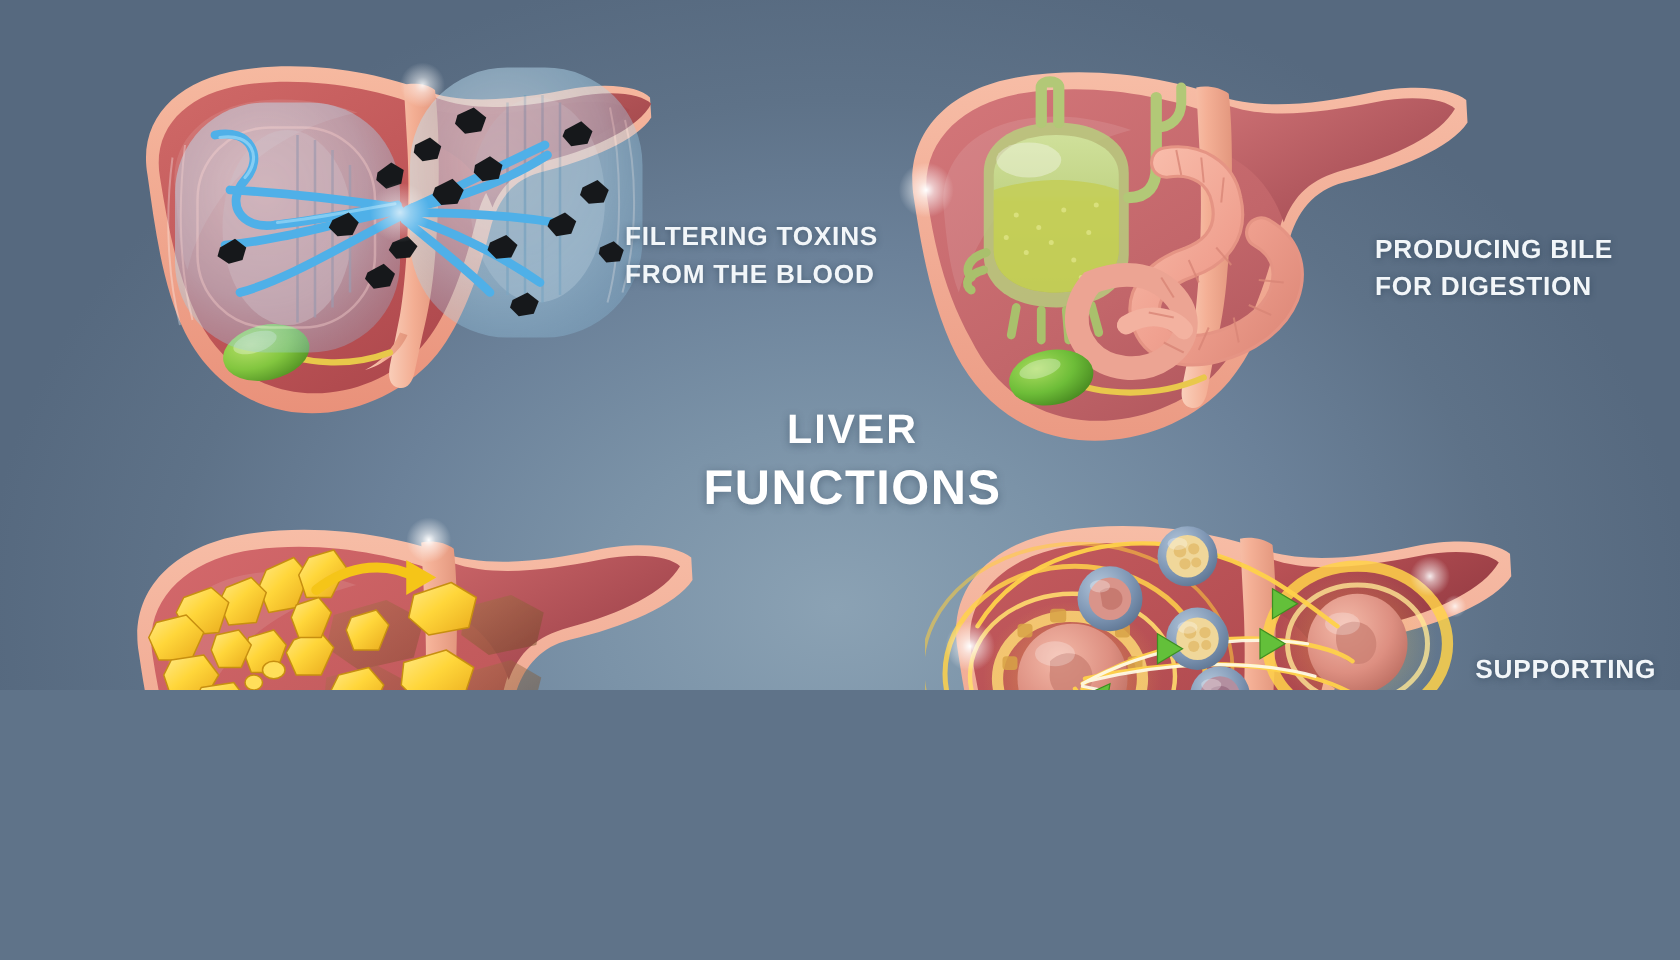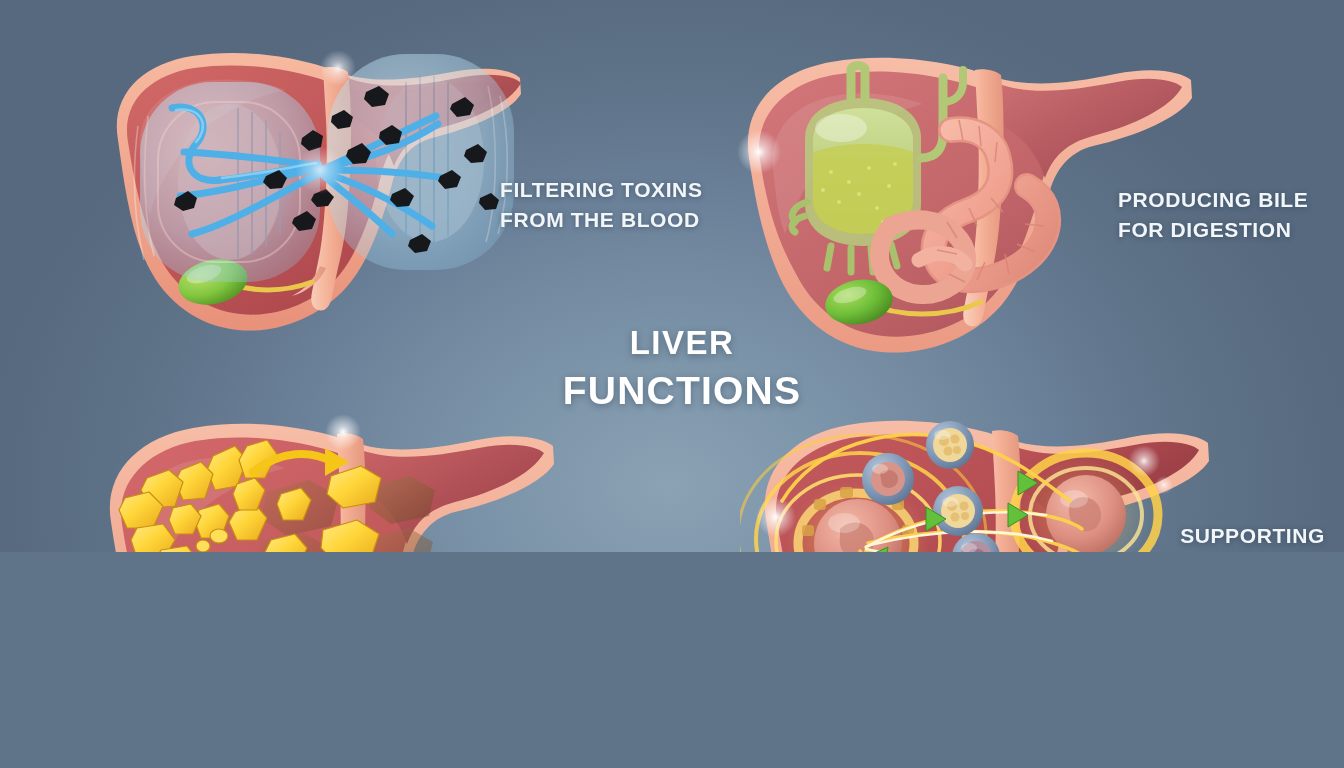--- a/index.html
+++ b/index.html
@@ -180,21 +180,21 @@
       </g>
 
       <circle cx="240" cy="150" r="24" fill="url(#glow1)" opacity=".7"></circle>
       <circle cx="258" cy="48" r="18" fill="url(#glow1)" opacity=".85"></circle>
     </svg>
 
     <div class="caption cap-left" style="left:420px;top:155px;width:220px;">FILTERING TOXINS
 FROM THE BLOOD</div>
   </div>
 
-  <div class="panel" style="left:723px;top:30px;width:480px;height:330px;">
+  <div class="panel" style="left:705px;top:30px;width:480px;height:330px;">
     <svg class="art" width="480" height="330" viewBox="0 0 480 330">
       <defs>
         <linearGradient id="lv2a" x1="0" y1="0" x2="1" y2="1">
           <stop offset="0" stop-color="#d4777a"></stop>
             <stop offset=".5" stop-color="#c2666a"></stop>
           <stop offset="1" stop-color="#a34a52"></stop>
         </linearGradient>
         <linearGradient id="lv2b" x1="0" y1="0" x2="1" y2="1">
           <stop offset="0" stop-color="#cc7073"></stop>
             <stop offset="1" stop-color="#9c444d"></stop>

